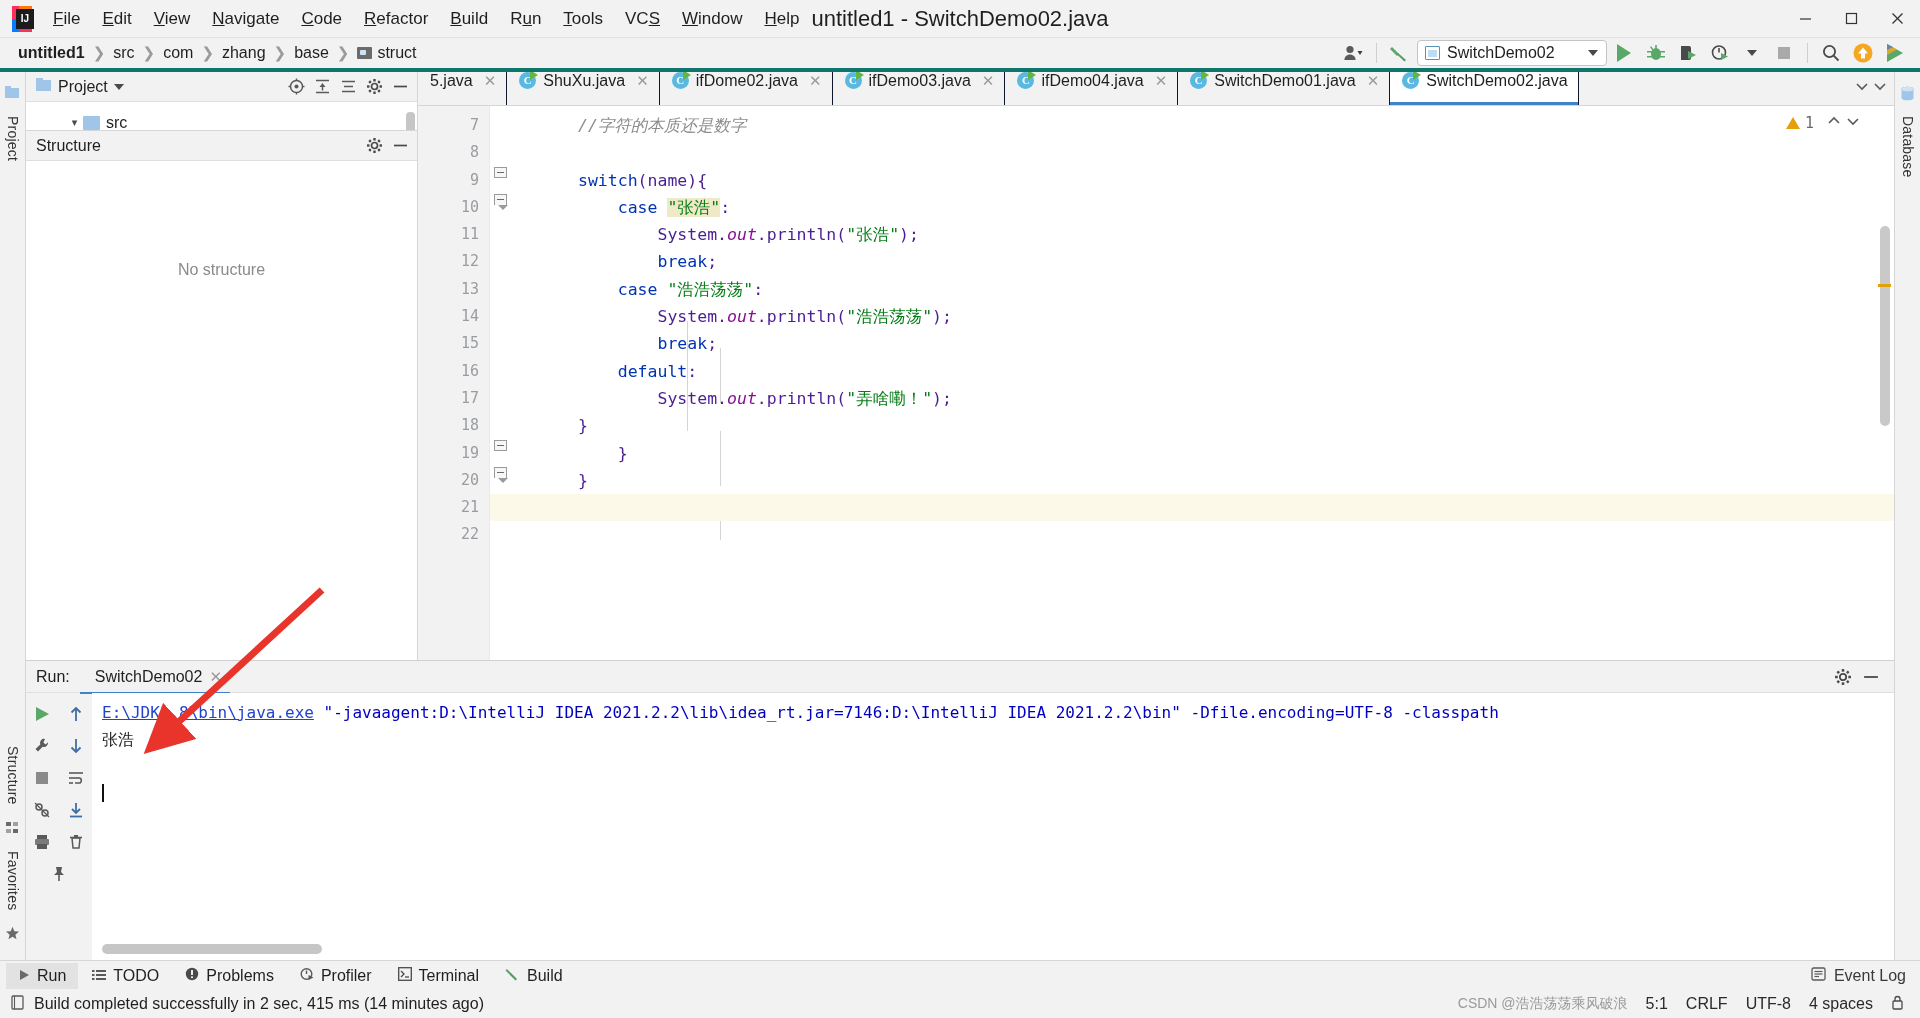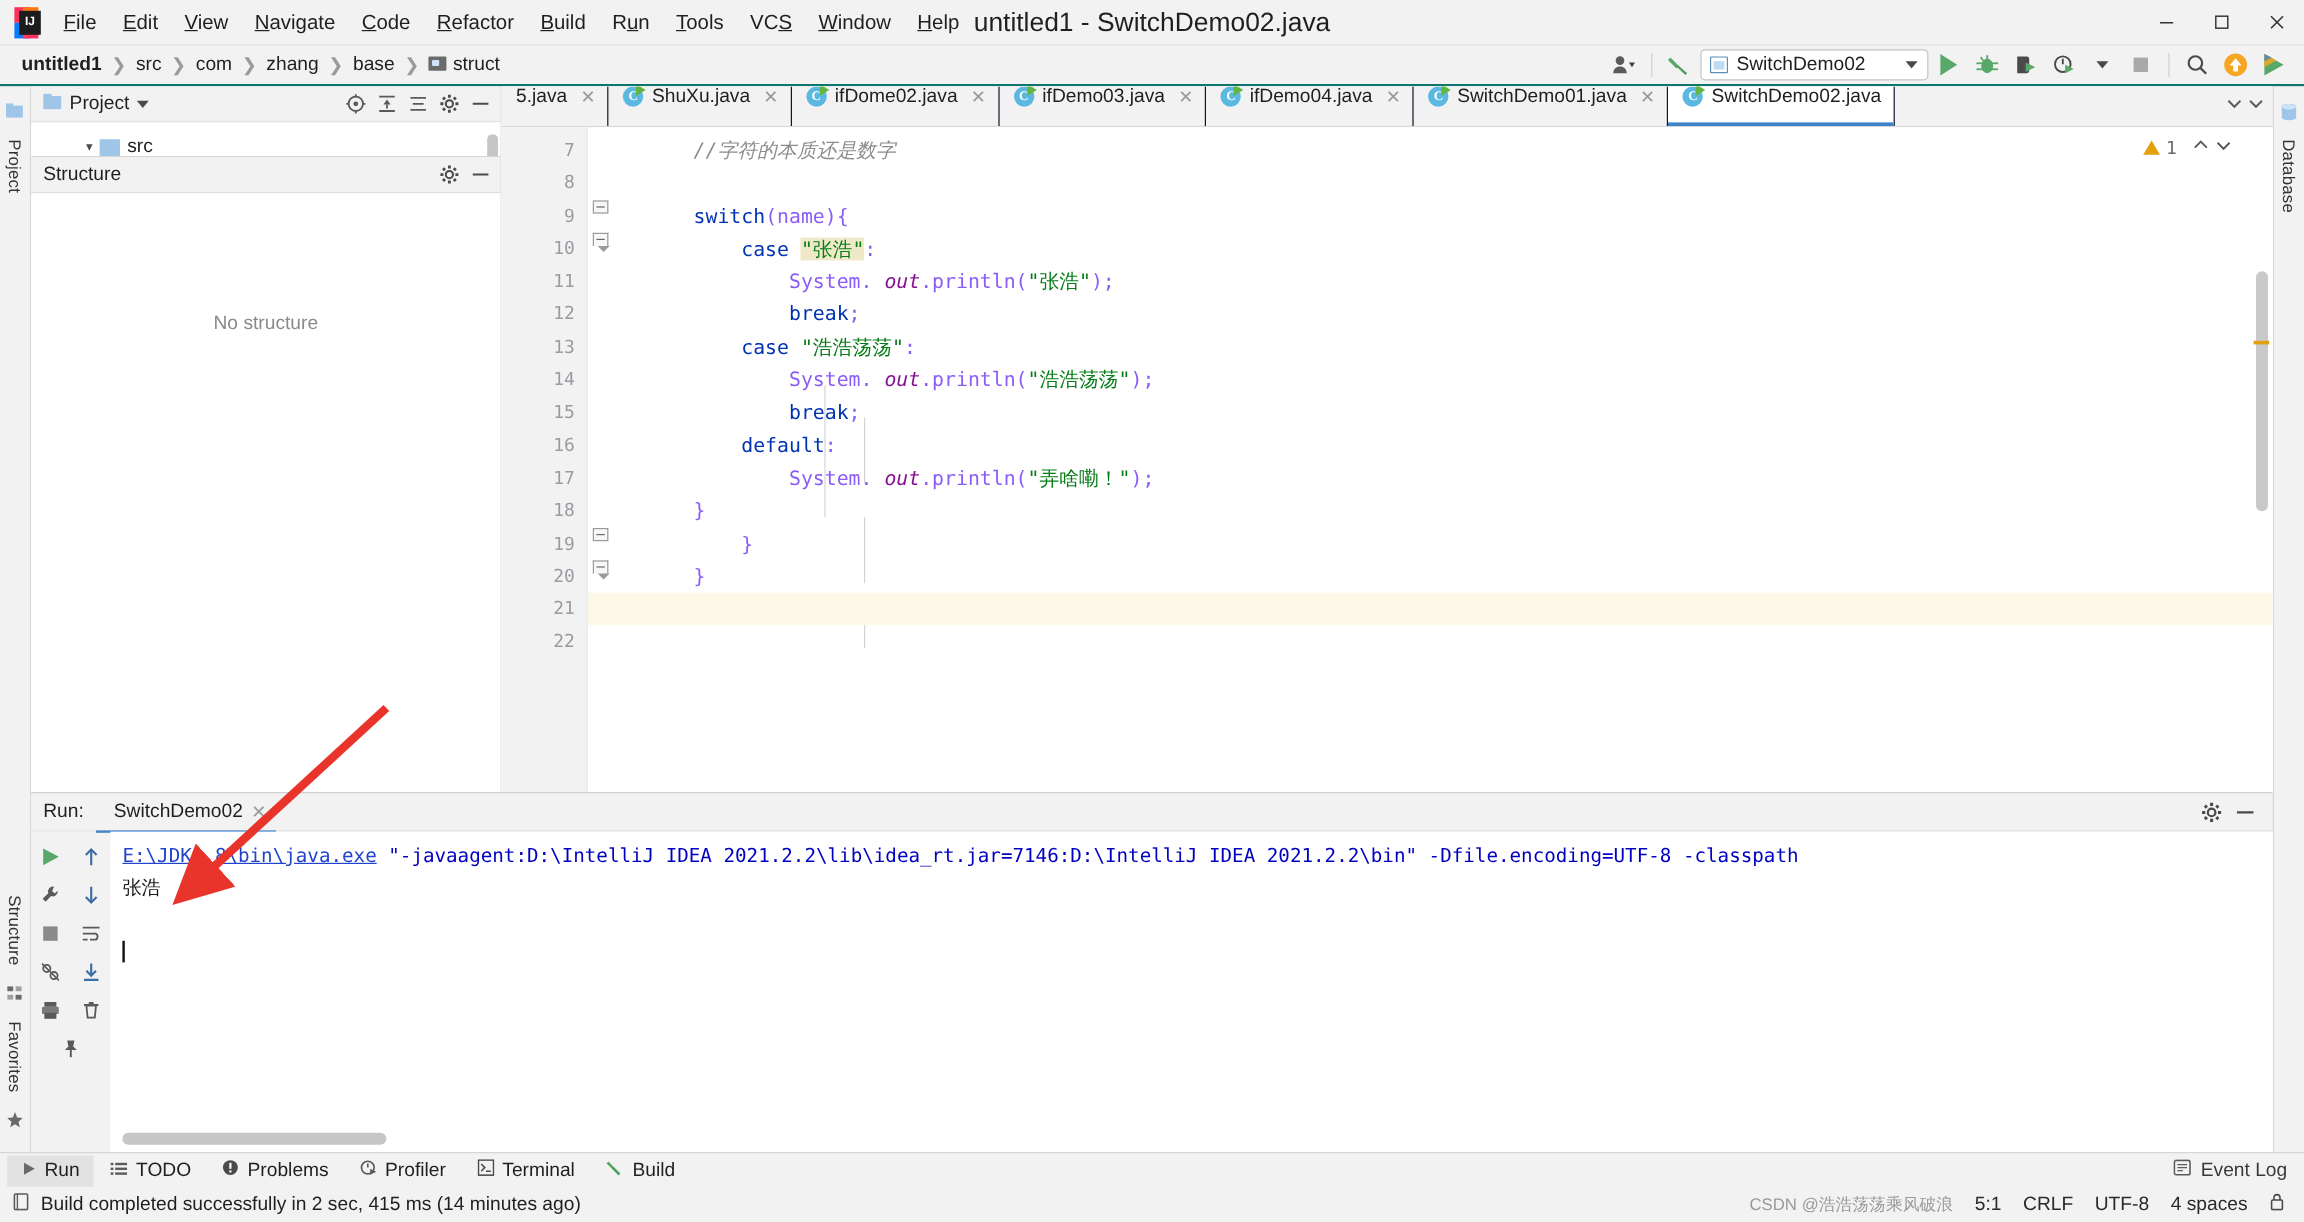--- a/index.html
+++ b/index.html
@@ -38,21 +38,21 @@
   .window-title {
     position: absolute; left: 0; right: 0; text-align: center;
     font-size: 22px; color: #1f1f1f; pointer-events: none;
   }
   .win-controls { margin-left: auto; display: flex; height: 38px; z-index: 3; }
   .win-btn { width: 46px; height: 38px; display:flex; align-items:center; justify-content:center; color:#333; font-size:16px; }
 
   
   .navbar {
     height: 34px; flex: 0 0 34px; display:flex; align-items:center;
-    background:#f2f2f2; border-bottom:2px solid #0f766e; padding-left: 12px;
+    background:#f2f2f2; border-bottom:4px solid #0f766e; padding-left: 12px;
   }
   .crumbs { display:flex; align-items:center; gap:0; }
   .crumb { font-size:16px; padding: 2px 6px; color:#1f1f1f; white-space:nowrap;}
   .crumb.bold { font-weight:bold; }
   .crumb-sep { color:#9a9a9a; font-size: 15px; padding:0 2px;}
   .folder-ico {
     display:inline-block; width:15px; height:12px; background:#6b6b6b; border-radius:1px;
     position:relative; margin-right:5px; vertical-align:-1px;
   }
   .folder-ico:after{content:"";position:absolute;left:3px;top:3px;width:6px;height:5px;background:#cfe3f7;border-radius:1px;}
@@ -139,22 +139,22 @@
   .code{
     flex:1 1 auto;padding:6px 0 0 0;position:relative;min-width:0;overflow:hidden;
     font-family:"DejaVu Sans Mono","Liberation Mono",monospace;font-size:16.5px;
   }
   .cline{height:27.3px;line-height:27.3px;white-space:pre;padding-left:88px;position:relative;}
   .cline.hl{background:#fdf9e8;}
   .kw{color:#0033b3;}
   .cmt{color:#8c8c8c;font-style:italic;}
   .str{color:#067d17;}
   .strhl{color:#067d17;background:#f0e9c8;}
-  .fld{color:#871094;font-style:italic;margin-left:10px;}
-  .pln{color:#8b5cf6;margin-top:13px;}
+  .fld{color:#871094;font-style:italic;}
+  .pln{color:#4c1d95;margin-top:13px;}
   .indent-guide{position:absolute;top:0;bottom:0;width:1px;background:#d4d4d4;}
   .err-badge{position:absolute;right:34px;top:8px;display:flex;align-items:center;gap:5px;font-size:15px;color:#6a6a6a;}
   .warn-tri{width:0;height:0;border-left:7px solid transparent;border-right:7px solid transparent;border-bottom:12px solid #e3a008;position:relative;}
   .scroll-thumb{position:absolute;right:4px;top:120px;width:10px;height:200px;background:#c9c9c9;border-radius:5px;}
   .marker-yellow{position:absolute;right:3px;top:178px;width:13px;height:3px;background:#e3a008;}
 
   
   .runpanel{flex:0 0 auto;height:300px;display:flex;flex-direction:column;background:#f2f2f2;border-top:1px solid #d0d0d0;}
   .run-header{height:32px;flex:0 0 32px;display:flex;align-items:center;padding-left:10px;gap:10px;border-bottom:1px solid #dfdfdf;}
   .run-label{font-size:16px;color:#1f1f1f;}

